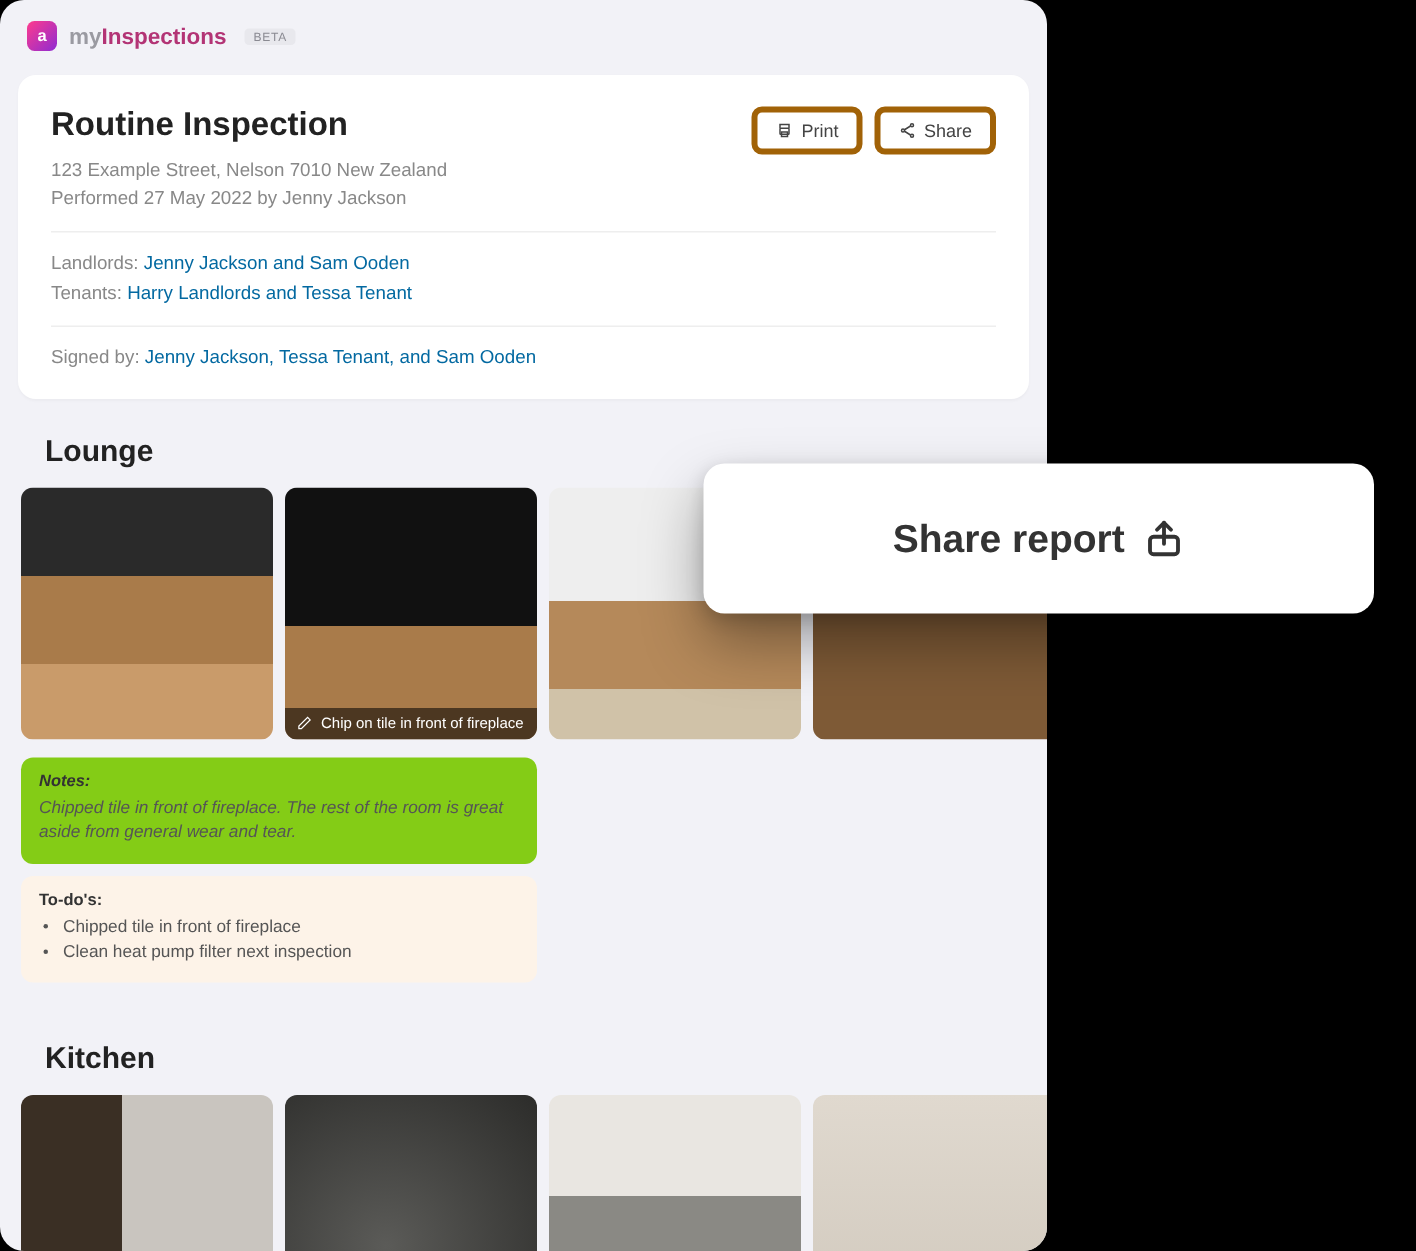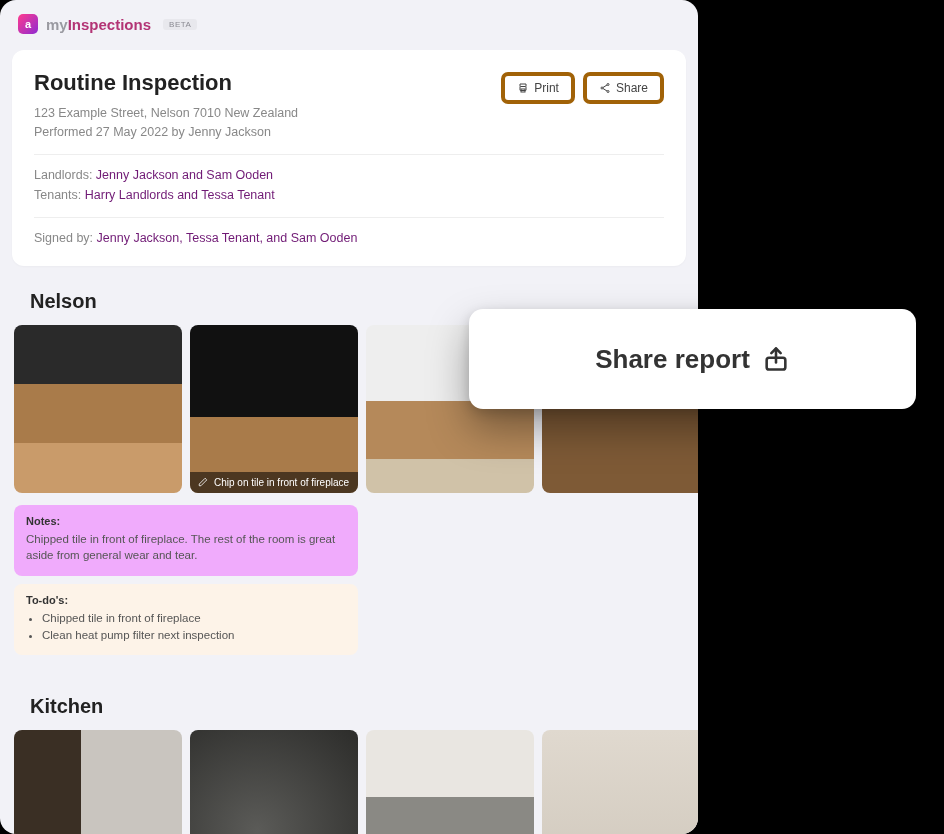--- a/index.html
+++ b/index.html
@@ -46,42 +46,42 @@
       margin-left: 4px;
     }
     .card {
       background: #fff;
       border-radius: 12px;
       margin: 6px 12px 18px 12px;
       padding: 20px 22px 18px 22px;
       box-shadow: 0 1px 2px rgba(0,0,0,0.03);
     }
     .card-head {
-      display: flex; justify-content: space-between; align-items: flex-end;
+      display: flex; justify-content: space-between; align-items: center;
     }
     .page-title {
       font-size: 22px; font-weight: 700; color: #222;
       margin-bottom: 8px;
     }
     .actions { display: flex; gap: 8px; }
     .pill-btn {
       display: flex; align-items: center; gap: 5px;
       border: 4px solid #a16207;
       background: #fff;
       border-radius: 7px;
       padding: 5px 12px;
       font-size: 12px;
       color: #444;
       cursor: pointer;
     }
     .pill-btn svg { width: 12px; height: 12px; }
     .meta { font-size: 12.5px; color: #888; line-height: 1.5; }
     .divider { border-top: 1px solid #eee; margin: 12px 0 10px 0; }
     .kv { font-size: 12.5px; color: #888; line-height: 1.6; }
-    .kv .val { color: #701a75; }
+    .kv .val { color: #0369a1; }
     .section-title {
       font-size: 20px; font-weight: 700; color: #222;
       padding: 6px 30px 12px 30px;
     }
     .gallery {
       display: flex; gap: 8px; padding: 0 14px 10px 14px;
     }
     .thumb {
       width: 168px; height: 168px; border-radius: 8px;
       position: relative; overflow: hidden;
@@ -95,23 +95,24 @@
       padding: 5px 8px;
       display: flex; align-items: center; gap: 6px;
     }
     .caption svg { width: 10px; height: 10px; }
     .notes-card, .todos-card {
       margin: 0 14px 0 14px;
       border-radius: 8px;
       width: 344px;
     }
     .notes-card {
-      background: #f0abfc;
+      background: #84cc16;
       padding: 10px 12px 12px 12px;
       margin-top: 2px;
+      font-style: italic;
     }
     .todos-card {
       background: #fdf3e8;
       padding: 10px 12px 12px 12px;
       margin-top: 8px;
       margin-bottom: 34px;
     }
     .mini-title { font-size: 11px; font-weight: 700; color: #333; margin-bottom: 4px; }
     .mini-body { font-size: 11.5px; color: #555; line-height: 1.45; }
     .mini-body ul { list-style: disc; padding-left: 16px; }
@@ -187,21 +188,21 @@
       <span>Tenants:</span>
       <span class="val">Harry Landlords and Tessa Tenant</span>
     </div>
     <div class="divider"></div>
     <div class="kv">
       <span>Signed by:</span>
       <span class="val">Jenny Jackson, Tessa Tenant, and Sam Ooden</span>
     </div>
   </div>
 
-  <div class="section-title">Nelson</div>
+  <div class="section-title">Lounge</div>
   <div class="gallery">
     <div class="thumb">
         <div class="thumb-inner ph-lounge1"></div>
       </div>
     <div class="thumb">
       <div class="thumb-inner ph-lounge2"></div>
       <div class="caption">
         <svg viewBox="0 0 24 24" fill="none" stroke="white" stroke-width="2">
             <path d="M3 21v-4L17 3l4 4L7 21H3z"></path>
           </svg>

